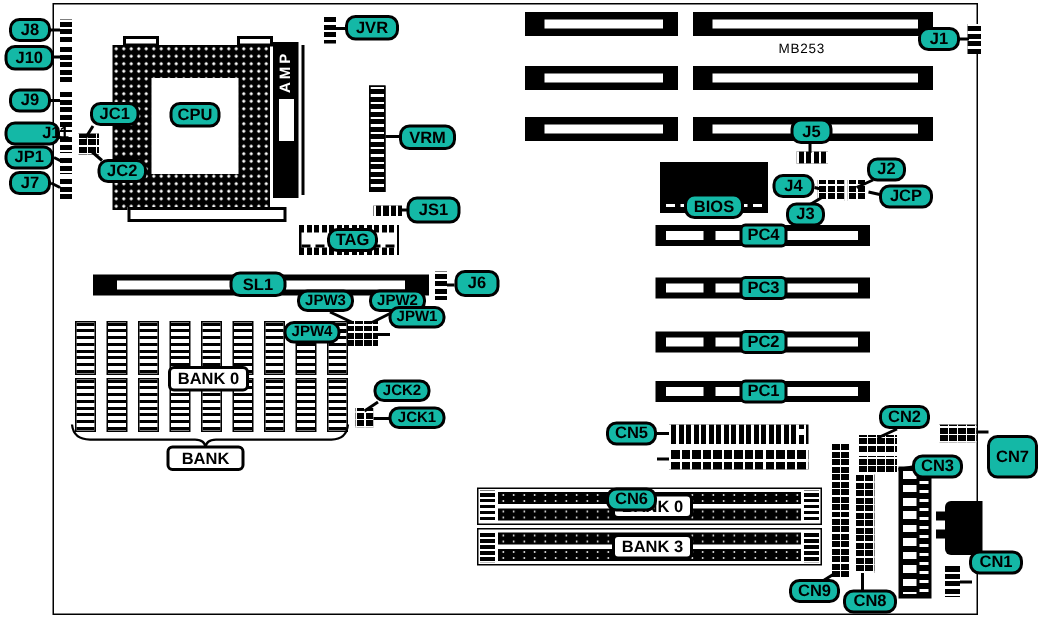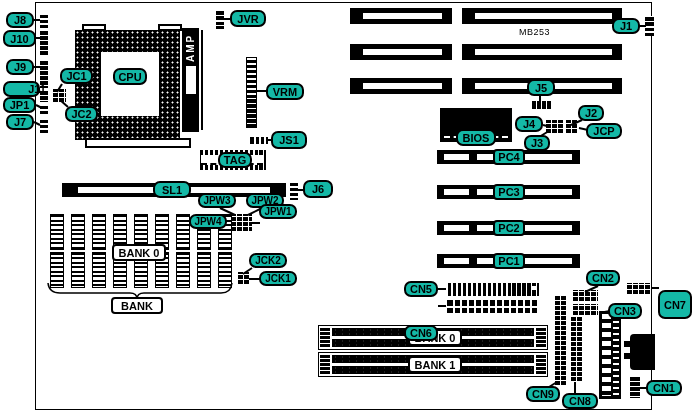--- a/index.html
+++ b/index.html
@@ -198,21 +198,21 @@
     <div class="strip" style="top:2px;"></div>
       <div class="strip" style="bottom:2px;"></div>
   </div>
   <div class="box-label" style="left:408px;top:329px;width:54px;height:17px;">BANK 0</div>
   <div class="simm" style="left:318px;top:352px;width:230px;height:25px;">
     <div class="cap" style="left:1px;"></div>
       <div class="cap" style="right:1px;"></div>
     <div class="strip" style="top:2px;"></div>
       <div class="strip" style="bottom:2px;"></div>
   </div>
-  <div class="box-label" style="left:408px;top:356px;width:54px;height:17px;">BANK 1</div>
+  <div class="box-label" style="left:408px;top:356px;width:54px;height:17px;">BANK 3</div>
 
   <div class="abs jgrid" style="left:554px;top:296px;width:12px;height:90px;"></div>
   <div class="callout" style="left:526px;top:386px;width:34px;height:16px;">CN9</div>
 
   <div class="abs jgrid" style="left:572px;top:290px;width:26px;height:12px;"></div>
   <div class="callout" style="left:586px;top:270px;width:34px;height:16px;">CN2</div>
   <div class="abs jgrid" style="left:572px;top:304px;width:26px;height:12px;"></div>
   <div class="callout" style="left:608px;top:303px;width:34px;height:16px;">CN3</div>
 
   <div class="abs blk" style="left:599px;top:311px;width:22px;height:88px;">
@@ -224,21 +224,21 @@
   <div class="callout" style="left:658px;top:290px;width:34px;height:29px;">CN7</div>
 
   <div class="abs jgrid" style="left:570px;top:316px;width:13px;height:66px;"></div>
   <div class="callout" style="left:562px;top:393px;width:36px;height:16px;">CN8</div>
 
   <div class="abs blk" style="left:630px;top:334px;width:25px;height:36px;border-radius:4px 0 0 4px;"></div>
   <div class="abs blk" style="left:624px;top:341px;width:6px;height:6px;"></div>
   <div class="abs blk" style="left:624px;top:353px;width:6px;height:6px;"></div>
 
   <div class="abs ladder-v" style="left:630px;top:376px;width:10px;height:22px;"></div>
-  <div class="callout" style="left:646px;top:380px;width:36px;height:16px;">CN1</div>
+  <div class="callout" style="left:646px;top:367px;width:36px;height:16px;">CN1</div>
 
   <svg id="leads" width="694" height="415">
     <g stroke="#000" stroke-width="2">
       <line x1="34" y1="20" x2="40" y2="20"></line>
         <line x1="36" y1="38" x2="40" y2="38"></line>
       <line x1="34" y1="67" x2="40" y2="67"></line>
         <line x1="36" y1="89" x2="42" y2="93"></line>
       <line x1="36" y1="105" x2="42" y2="108"></line>
         <line x1="34" y1="122" x2="40" y2="125"></line>
       <line x1="62" y1="84" x2="57" y2="92"></line>

